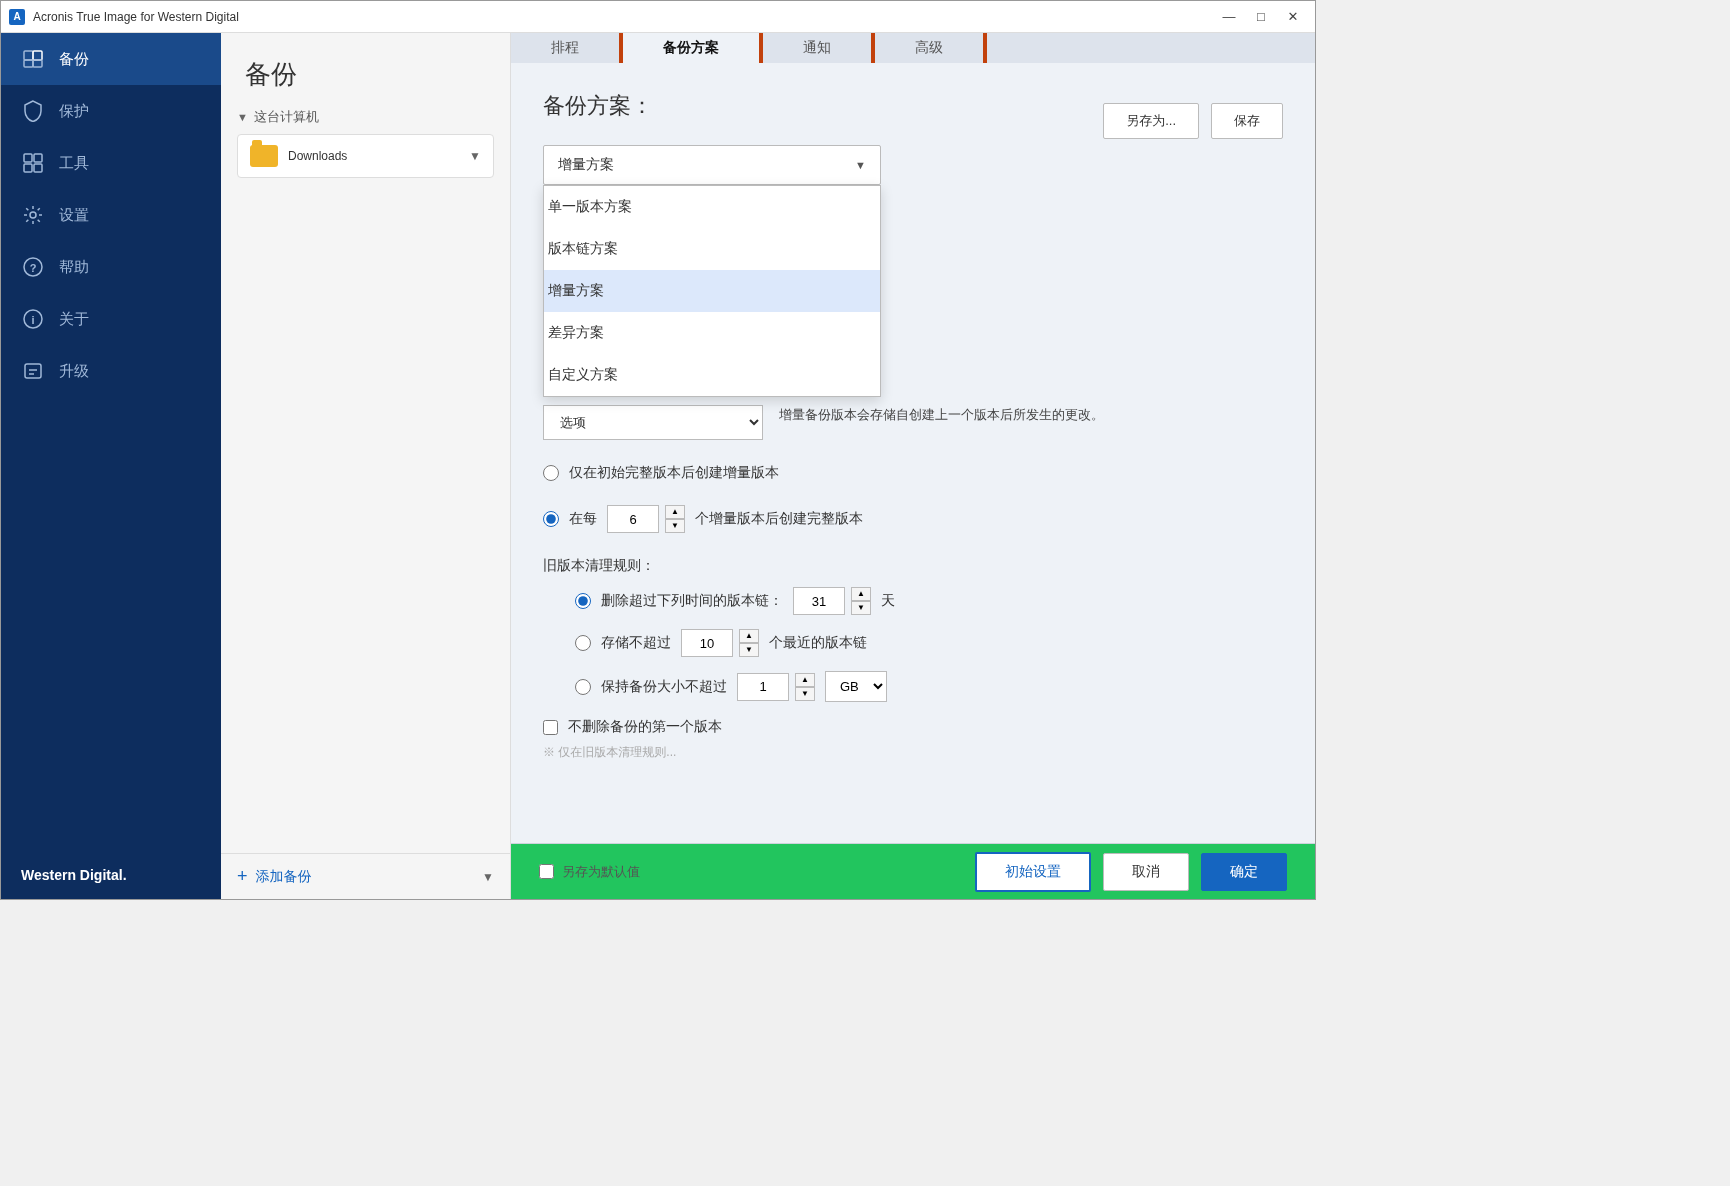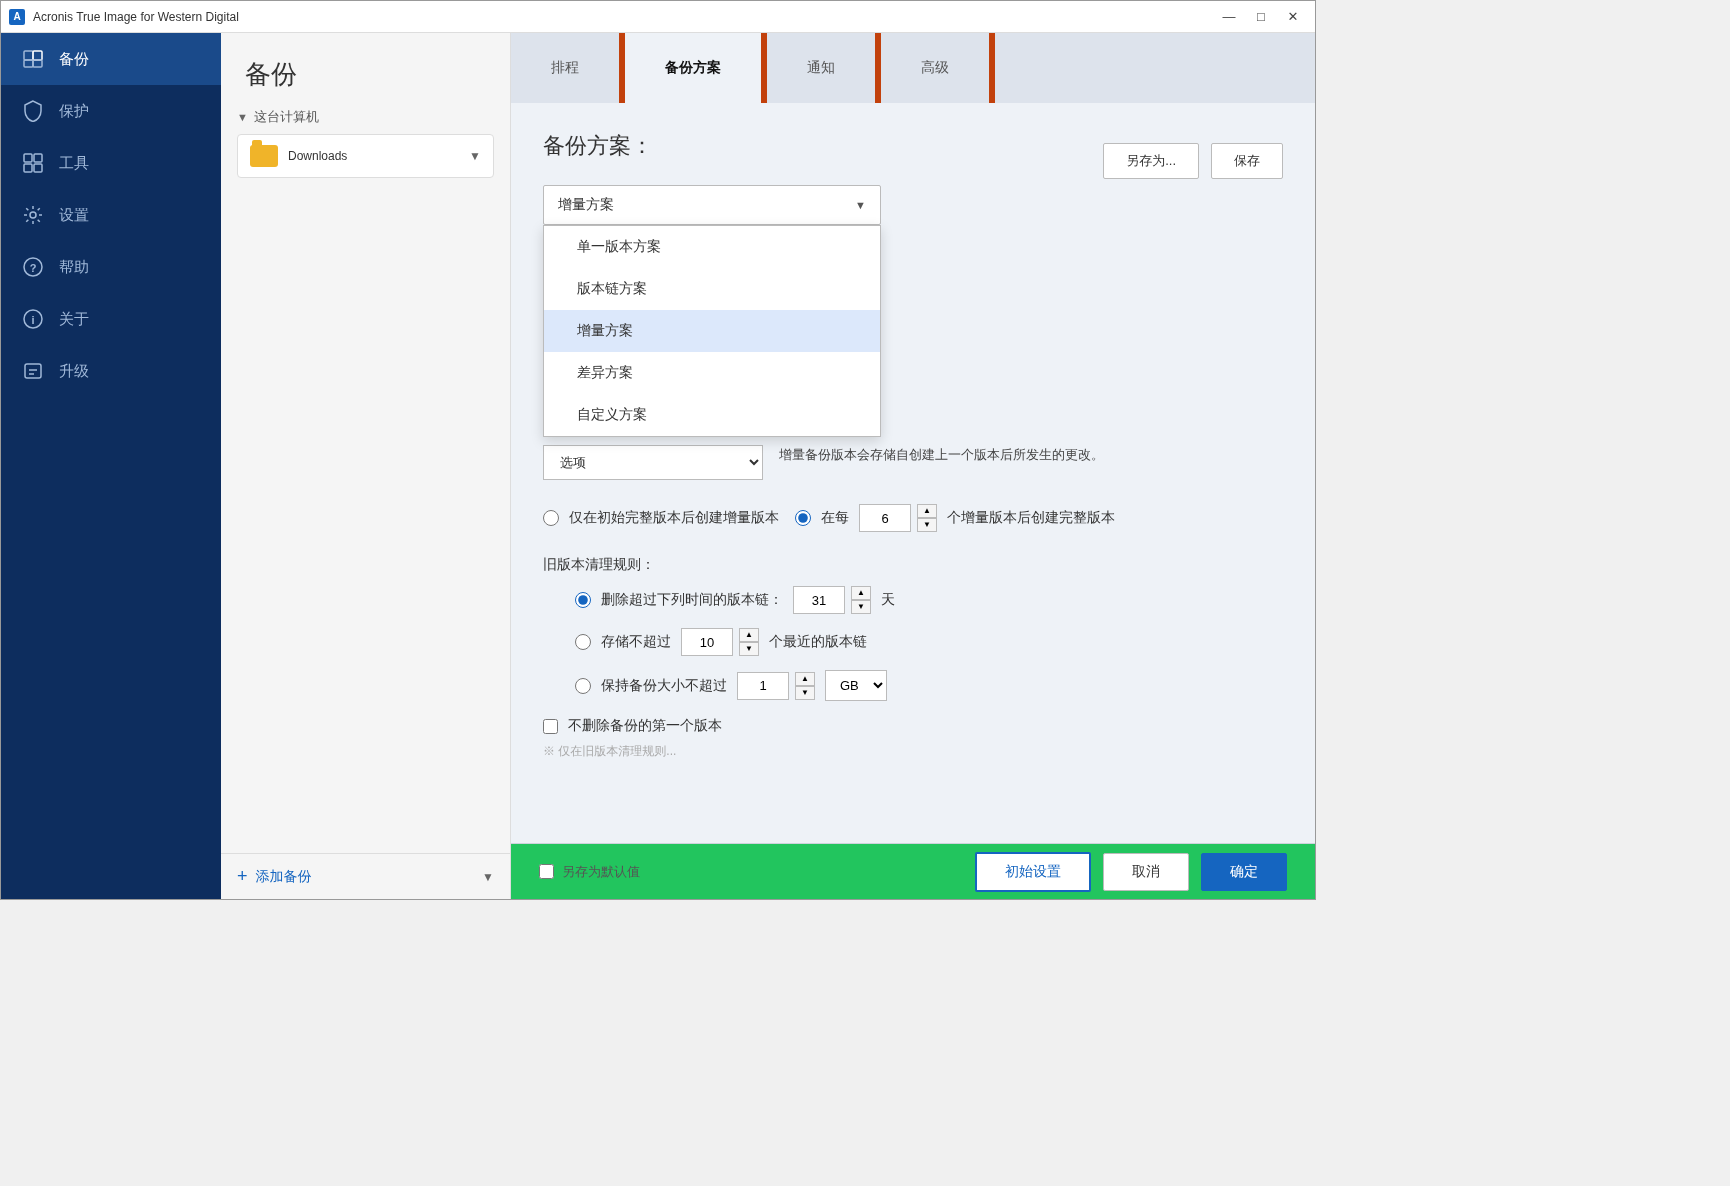--- a/index.html
+++ b/index.html
@@ -57,22 +57,22 @@
     .folder-arrow { font-size: 12px; color: #666; }
     .left-panel-bottom { margin-top: auto; border-top: 1px solid #ddd; padding: 12px 16px; display: flex; align-items: center; gap: 8px; cursor: pointer; color: #1565c0; font-size: 14px; }
     .left-panel-bottom-arrow { font-size: 12px; color: #666; margin-left: auto; }
 
     
     .right-panel { flex: 1; display: flex; flex-direction: column; background: #eef2f7; overflow: hidden; }
 
     
     .tabs { display: flex; background: #dde3ec; flex-shrink: 0; }
     .tab {
-      padding: 26px 40px; font-size: 14px; color: #555; cursor: pointer;
-      border-right: 6px solid #c2410c; background: #dde3ec;
+      padding: 6px 40px; font-size: 14px; color: #555; cursor: pointer;
+      border-right: 4px solid #c2410c; background: #dde3ec;
     }
     .tab.active { background: #eef2f7; color: #111; font-weight: bold; border-bottom: none; }
 
     
     .panel-content { flex: 1; padding: 28px 32px; overflow-y: auto; position: relative; }
 
     .section-title { font-size: 22px; font-weight: 400; color: #333; margin-bottom: 24px; }
 
     
     .dropdown-container { position: relative; width: 338px; margin-bottom: 20px; }
@@ -83,38 +83,38 @@
     }
     .dropdown-arrow { font-size: 11px; color: #555; }
 
     
     .dropdown-menu {
       position: absolute; top: 100%; left: 0; width: 100%;
       background: #fff; border: 1px solid #bbb; z-index: 100;
       box-shadow: 0 4px 12px rgba(0,0,0,0.15);
     }
     .dropdown-item {
-      padding: 12px 33px; font-size: 14px; color: #333; cursor: pointer;
+      padding: 12px 4px; font-size: 14px; color: #333; cursor: pointer;
     }
     .dropdown-item.selected { background: #dce8fb; }
 
     
     .save-buttons { position: absolute; top: 40px; right: 32px; display: flex; gap: 12px; }
     .btn-outline {
       padding: 8px 22px; border: 1px solid #bbb; background: #fff;
       font-size: 13px; color: #333; cursor: pointer; border-radius: 2px;
     }
 
     
     .desc-area { display: flex; align-items: flex-start; gap: 16px; margin-bottom: 24px; margin-top: 8px; }
     .desc-select { padding: 8px 12px; border: 1px solid #bbb; background: #fff; font-size: 13px; color: #333; cursor: pointer; width: 220px; }
     .desc-text { font-size: 13px; color: #444; line-height: 1.6; }
 
     
-    .radio-group { display: flex; flex-direction: row; gap: 16px; margin-bottom: 24px; }
+    .radio-group { display: flex; flex-direction: column; gap: 23px; margin-bottom: 24px; }
     .radio-item { display: flex; align-items: center; gap: 10px; font-size: 14px; color: #333; }
     .radio-input { width: 16px; height: 16px; accent-color: #1565c0; cursor: pointer; }
     .number-input-group { display: flex; align-items: center; gap: 6px; }
     .number-box { width: 52px; height: 28px; border: 1px solid #bbb; background: #fff; text-align: center; font-size: 13px; padding: 2px; }
     .spinner { display: flex; flex-direction: column; }
     .spinner-btn { width: 20px; height: 14px; border: 1px solid #bbb; background: #f5f5f5; display: flex; align-items: center; justify-content: center; cursor: pointer; font-size: 8px; line-height: 1; }
 
     .sub-section-title { font-size: 14px; color: #333; margin-bottom: 12px; }
     .radio-sub { padding-left: 32px; display: flex; flex-direction: column; gap: 14px; margin-bottom: 16px; }
 
@@ -225,20 +225,23 @@
       </div>
       <div class="sidebar-item">
         <div class="sidebar-icon">
           <svg width="22" height="22" viewBox="0 0 22 22" fill="none">
             <rect x="3" y="4" width="16" height="14" rx="2" stroke="#a0b8d8" stroke-width="1.5" fill="none"></rect>
             <path d="M7 10h8M7 14h5" stroke="#a0b8d8" stroke-width="1.5"></path>
           </svg>
         </div>
         <span class="sidebar-label">升级</span>
       </div>
+      <div class="sidebar-bottom">
+        <div class="sidebar-logo">Western Digital.</div>
+      </div>
     </div>
 
     <div class="content-area">
 
       <div class="left-panel">
         <div class="left-panel-title">备份</div>
         <div class="left-panel-section">
           <div class="section-label">
             <span class="section-label-arrow">▼</span>
             <span>这台计算机</span>

